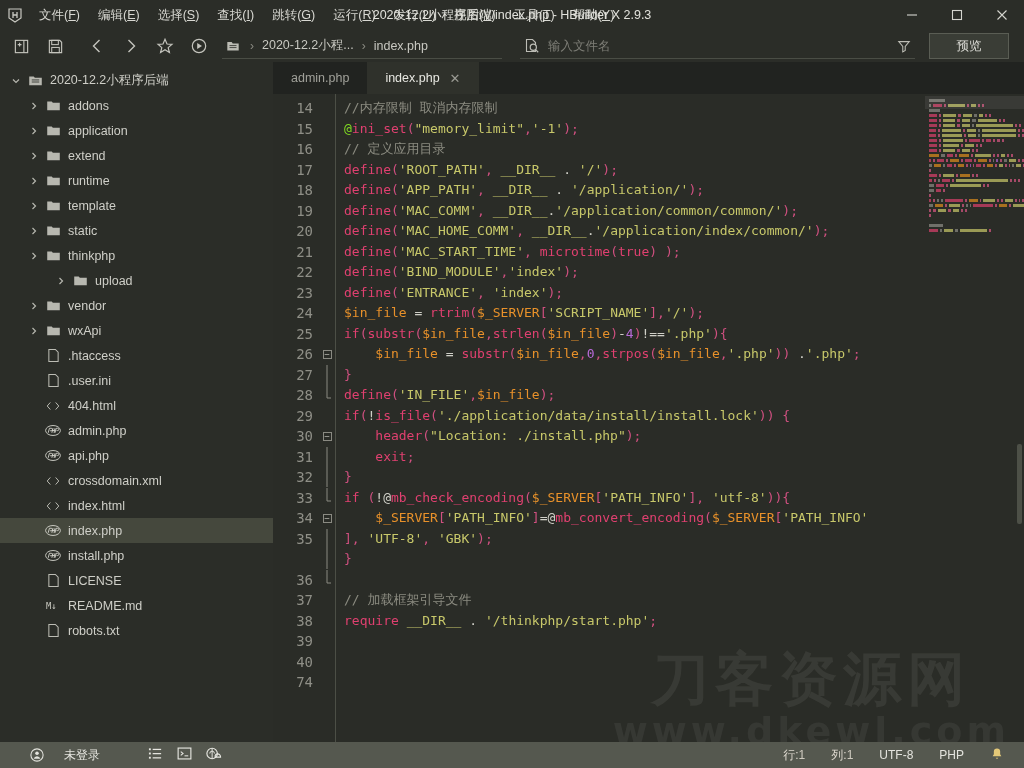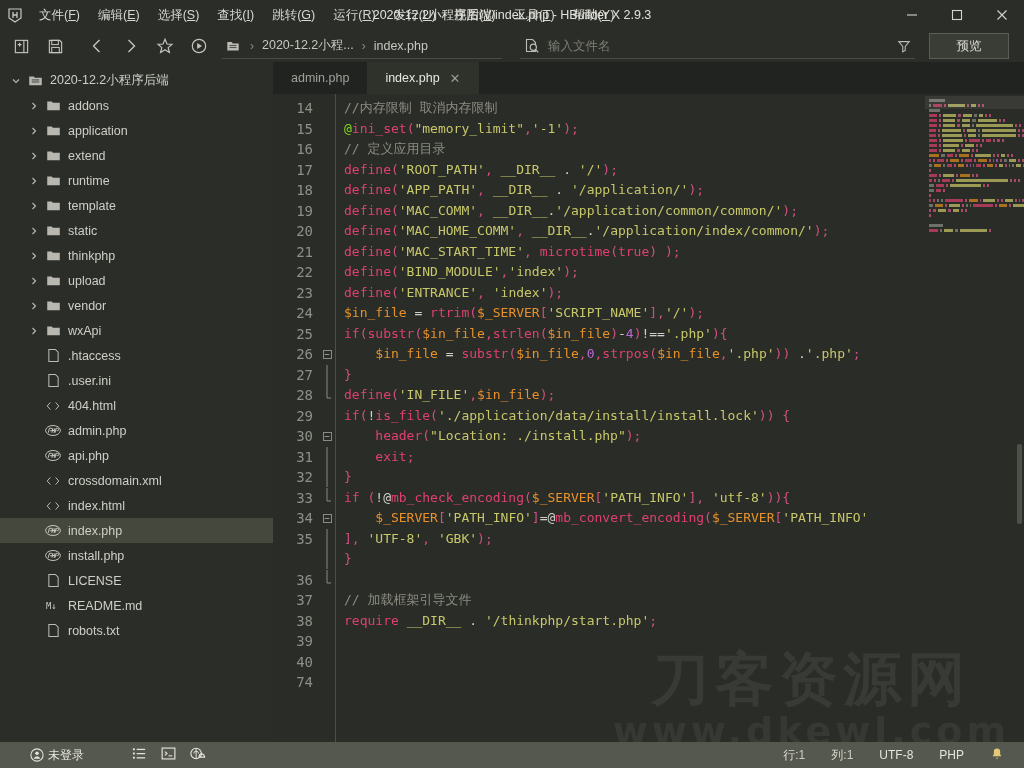--- a/index.html
+++ b/index.html
@@ -163,21 +163,21 @@
     font-size: 38px; font-weight: bold; color: rgba(190,190,180,0.085);
     letter-spacing: 4px; margin-top: 4px; font-family: "DejaVu Sans", sans-serif;
   }
 
   
   .statusbar {
     height: 26px; flex: 0 0 26px; background: #55584f; display: flex; align-items: center;
     color: #e4e4de; font-size: 12px; padding: 0 8px;
   }
   .sb-left { display: flex; align-items: center; gap: 6px; padding-left: 22px; }
-  .sb-user { display: flex; align-items: center; gap: 4px; }
+  .sb-user { display: flex; align-items: center; gap: 20px; }
   .sb-icons { display: flex; align-items: center; gap: 14px; margin-left: 42px; color: #e8e8e2; }
   .sb-right { margin-left: auto; display: flex; align-items: center; gap: 26px; padding-right: 12px; }
   .sb-item { white-space: nowrap; }
   .sb-label { color: #ded9cf; }
   .sb-val { color: #cfcabf; }
   .bell { color: #e4c978; }
 </style>
 </head>
 <body>
 
@@ -393,21 +393,21 @@
               <path d="M3.5 2 L6.5 5 L3.5 8" fill="none" stroke="#b6b6ae" stroke-width="1.2"></path>
             </svg>
           </span>
           <span class="ficon">
             <svg width="15" height="15" viewBox="0 0 16 16">
               <path d="M1.3 3.6 h4.8 l1.2 1.5 h7.4 v8 h-13.4 z" fill="#b8b8b0"></path>
             </svg>
           </span>
           <span class="tree-label">thinkphp</span>
         </div>
-        <div class="tree-row" style="padding-left: 26px;">
+        <div class="tree-row" style="padding-left: 26px; margin-left: 27px;">
           <span class="twisty">
             <svg width="10" height="10" viewBox="0 0 10 10">
               <path d="M3.5 2 L6.5 5 L3.5 8" fill="none" stroke="#b6b6ae" stroke-width="1.2"></path>
             </svg>
           </span>
           <span class="ficon">
             <svg width="15" height="15" viewBox="0 0 16 16">
               <path d="M1.3 3.6 h4.8 l1.2 1.5 h7.4 v8 h-13.4 z" fill="#b8b8b0"></path>
             </svg>
           </span>

